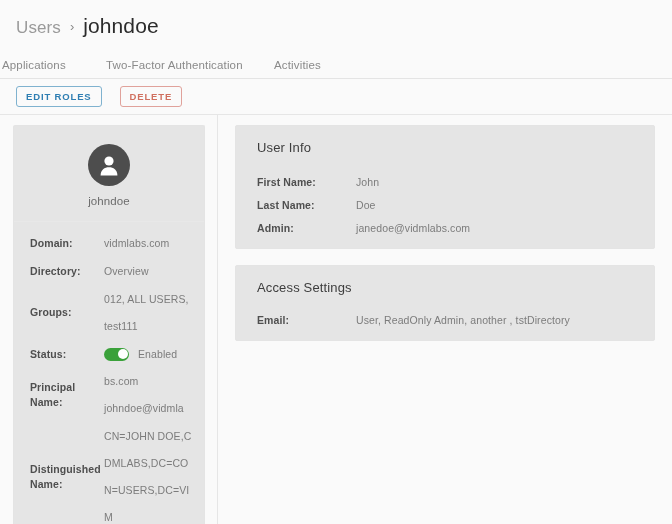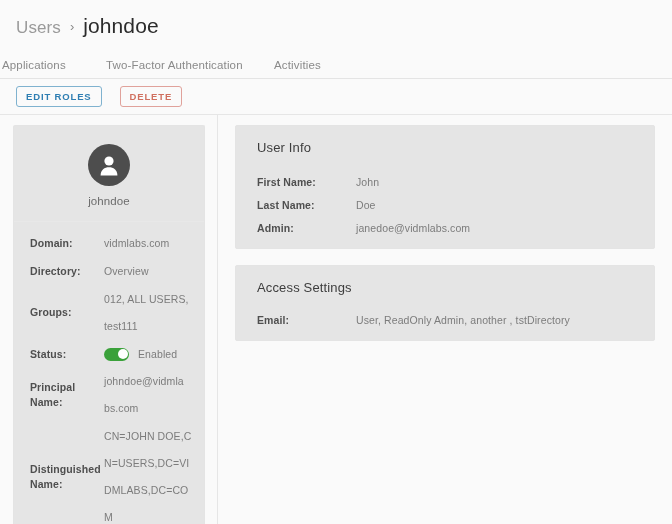--- a/index.html
+++ b/index.html
@@ -362,34 +362,34 @@
               <span class="status-text">Enabled</span>
             </div>
           </div>
 
           <div class="field-row">
             <div class="field-label">
               <span class="vline">Principal</span>
               <span class="vline">Name:</span>
             </div>
             <div class="field-value">
+              <span class="vline">bs.com</span>
               <span class="vline">johndoe@vidmla</span>
-              <span class="vline">bs.com</span>
             </div>
           </div>
 
           <div class="field-row">
             <div class="field-label">
               <span class="vline">Distinguished</span>
               <span class="vline">Name:</span>
             </div>
             <div class="field-value">
               <span class="vline">CN=JOHN DOE,C</span>
+              <span class="vline">DMLABS,DC=CO</span>
               <span class="vline">N=USERS,DC=VI</span>
-              <span class="vline">DMLABS,DC=CO</span>
               <span class="vline">M</span>
             </div>
           </div>
 
         </div>
       </div>
     </div>
 
     <div class="right-col">
 

